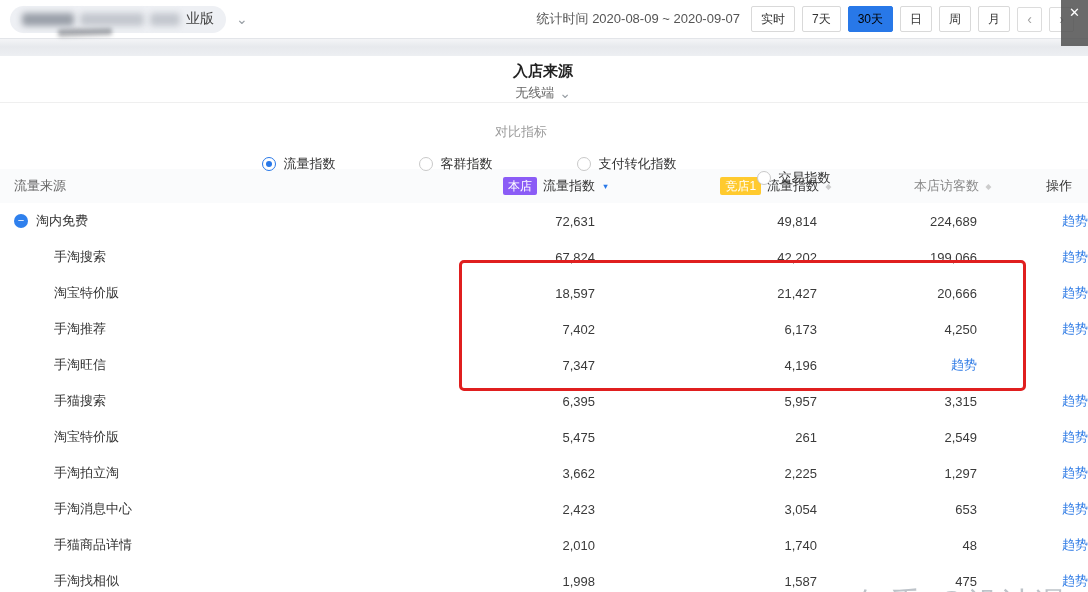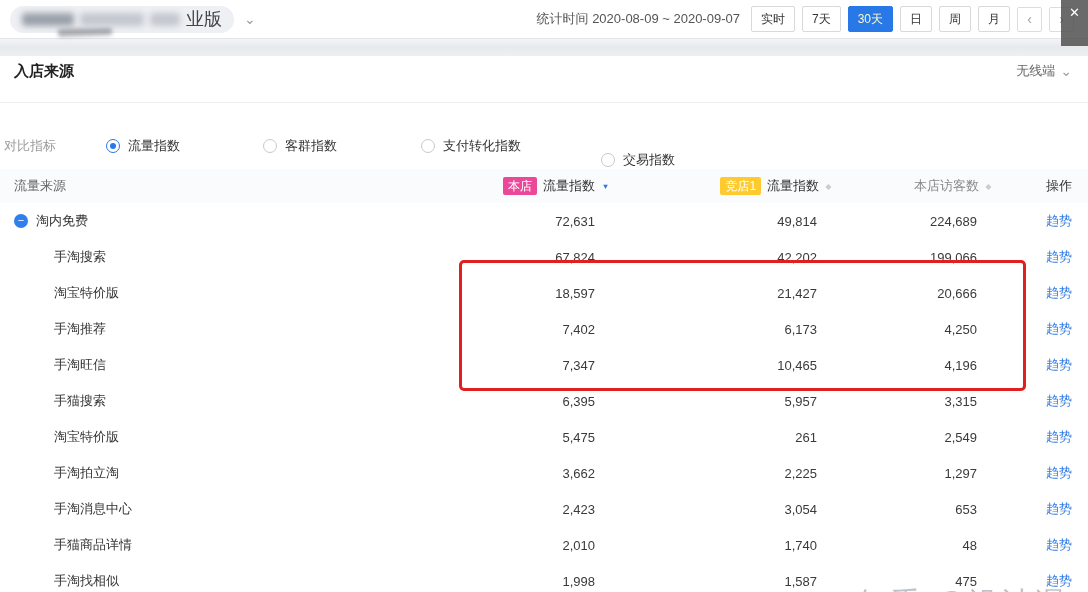--- a/index.html
+++ b/index.html
@@ -8,43 +8,43 @@
   .screen { position:relative; width:1088px; height:592px; background:#fff; overflow:hidden; }
 
   
   .topbar { position:relative; height:38px; background:#fff; display:flex; align-items:center; justify-content:space-between; padding:0 14px 0 10px; }
   .brand { display:flex; align-items:center; gap:10px; }
   .brand-pill { position:relative; display:flex; align-items:center; gap:6px; height:27px; padding:0 12px; border-radius:14px; background:#eef0f4; }
   .blur-blob { display:inline-block; height:13px; border-radius:3px; background:#c3c7ce; filter:blur(3px); }
   .blur-blob.b1 { width:52px; background:#9aa0a9; }
   .blur-blob.b2 { width:64px; }
   .blur-blob.b3 { width:30px; }
-  .brand-suffix { font-size:18px; color:#444; white-space:nowrap; }
+  .brand-suffix { font-size:14px; color:#444; white-space:nowrap; }
   .chev { color:#9aa0a6; font-size:14px; line-height:1; }
   .scribble { position:absolute; left:48px; top:22px; width:54px; height:8px; background:#6b6f76; filter:blur(2px); opacity:.55; border-radius:2px; transform:rotate(-2deg); }
 
   .topbar-right { display:flex; align-items:center; gap:7px; }
   .stat-time { font-size:13px; color:#555; margin-right:4px; white-space:nowrap; }
   .tbtn { height:26px; min-width:32px; padding:0 9px; background:#fff; border:1px solid #d9d9d9; border-radius:2px; font-size:12px; color:#333; font-family:inherit; cursor:pointer; line-height:24px; }
-  .tbtn.active { background:#2878e8; border-color:#2878e8; color:#fef9c3; }
+  .tbtn.active { background:#2878e8; border-color:#2878e8; color:#000000; }
   .navbtn { width:25px; height:25px; background:#fff; border:1px solid #dcdcdc; border-radius:2px; color:#a0a0a0; font-size:14px; line-height:22px; text-align:center; cursor:pointer; font-family:inherit; }
   .overlay-close { position:absolute; right:0; top:0; width:27px; height:46px; background:rgba(78,78,78,.84); z-index:30; color:#fff; font-size:13px; text-align:center; padding-top:5px; }
 
   
   .band { height:18px; background:linear-gradient(180deg,#f4f5f7 0%,#e7e9ed 45%,#edeff2 100%); border-top:1px solid #e3e5e9; }
 
   
   .card { position:relative; background:#fff; height:536px; }
-  .section-head { display:flex; align-items:flex-start; justify-content:space-between; height:46px; padding:6px 16px 0 14px; }
+  .section-head { display:flex; align-items:center; justify-content:space-between; height:46px; padding:6px 16px 0 14px;flex-direction:column; }
   .section-title { font-size:15px; font-weight:bold; color:#222; }
   .terminal-select { display:flex; align-items:center; gap:5px; font-size:13px; color:#666; cursor:pointer; }
   .divider { height:1px; background:#efefef; }
 
   
-  .filter-row { display:flex; align-items:center; height:46px; margin-top:20px; padding-left:4px; font-size:13px; }
+  .filter-row { display:flex; align-items:center; height:46px; margin-top:20px; padding-left:4px; font-size:13px;flex-direction:column; }
   .filter-label { color:#9b9b9b; margin-right:50px; }
   .radio-opt { display:flex; align-items:center; gap:8px; cursor:pointer; }
   .radio-opt + .radio-opt { margin-left:0; }
   .radio-ring { width:14px; height:14px; border:1px solid #c9c9c9; border-radius:50%; position:relative; background:#fff; flex:0 0 auto; }
   .radio-opt.sel .radio-ring { border-color:#2878e8; }
   .radio-opt.sel .radio-ring::after { content:""; position:absolute; left:3px; top:3px; width:6px; height:6px; border-radius:50%; background:#2878e8; }
   .radio-text { color:#333; }
 
   
   .grid { display:grid; grid-template-columns:460px 135px 222px 160px 1fr; align-items:center; }
@@ -58,21 +58,21 @@
   .sort.blue { color:#2878e8; }
   .sort.gray { color:#ccc; }
   .th-op { text-align:right; padding-right:16px; color:#333; }
 
   .tbody { position:relative; }
   .trow { height:36px; font-size:13px; color:#333; }
   .cell-name { display:flex; align-items:center; gap:8px; padding-left:14px; }
   .cell-name.lvl1 { padding-left:54px; }
   .collapse-btn { width:14px; height:14px; border-radius:50%; background:#2f80ed; color:#fff; font-size:11px; line-height:13px; text-align:center; cursor:pointer; flex:0 0 auto; }
   .num { text-align:right; color:#3a3a3a; }
-  .cell-action { text-align:right; padding-right:16px; }
+  .cell-action { text-align:right; }
   .trend-link { color:#2d7ae5; text-decoration:none; cursor:pointer; }
 
   
   .redbox { position:absolute; left:459px; top:204px; width:567px; height:131px; border:3px solid #e01f1f; border-radius:5px; z-index:20; pointer-events:none; }
 
   
   .watermark { position:absolute; left:858px; top:527px; z-index:25; font-size:31px; color:rgba(178,184,192,.85); letter-spacing:2px; white-space:nowrap; pointer-events:none; }
 </style>
 </head>
 <body>
@@ -138,21 +138,21 @@
           <span class="radio-opt" style="margin-left: 80px; margin-top: 28px;">
             <span class="radio-ring"></span>
             <span class="radio-text">交易指数</span>
           </span>
         </span>
     </div>
 
     <div class="grid thead">
       <div class="th-name">流量来源</div>
       <div class="th">
-        <span class="badge" id="badge-shop" style="background: #ec4899;">本店</span>
+        <span class="badge" id="badge-shop" style="background: #8b5cf6;">本店</span>
         <span class="th-label">流量指数</span>
         <span class="sort blue">▼</span>
       </div>
       <div class="th">
         <span class="badge" id="badge-comp" style="background: rgb(255, 202, 46);">竞店1</span>
         <span class="th-label">流量指数</span>
         <span class="sort gray">◆</span>
       </div>
       <div class="th">
         <span class="th-label gray">本店访客数</span>
@@ -197,21 +197,20 @@
           <div class="num">7,402</div>
           <div class="num">6,173</div>
           <div class="num">4,250</div>
           <div class="cell-action"><a class="trend-link">趋势</a></div>
         </div>
         <div class="grid trow">
           <div class="cell-name lvl1">
             <span>手淘旺信</span>
           </div>
           <div class="num">7,347</div>
-          <div class="num">10,465</div>
           <div class="num">4,196</div>
           <div class="cell-action"><a class="trend-link">趋势</a></div>
         </div>
         <div class="grid trow">
           <div class="cell-name lvl1">
             <span>手猫搜索</span>
           </div>
           <div class="num">6,395</div>
           <div class="num">5,957</div>
           <div class="num">3,315</div>

